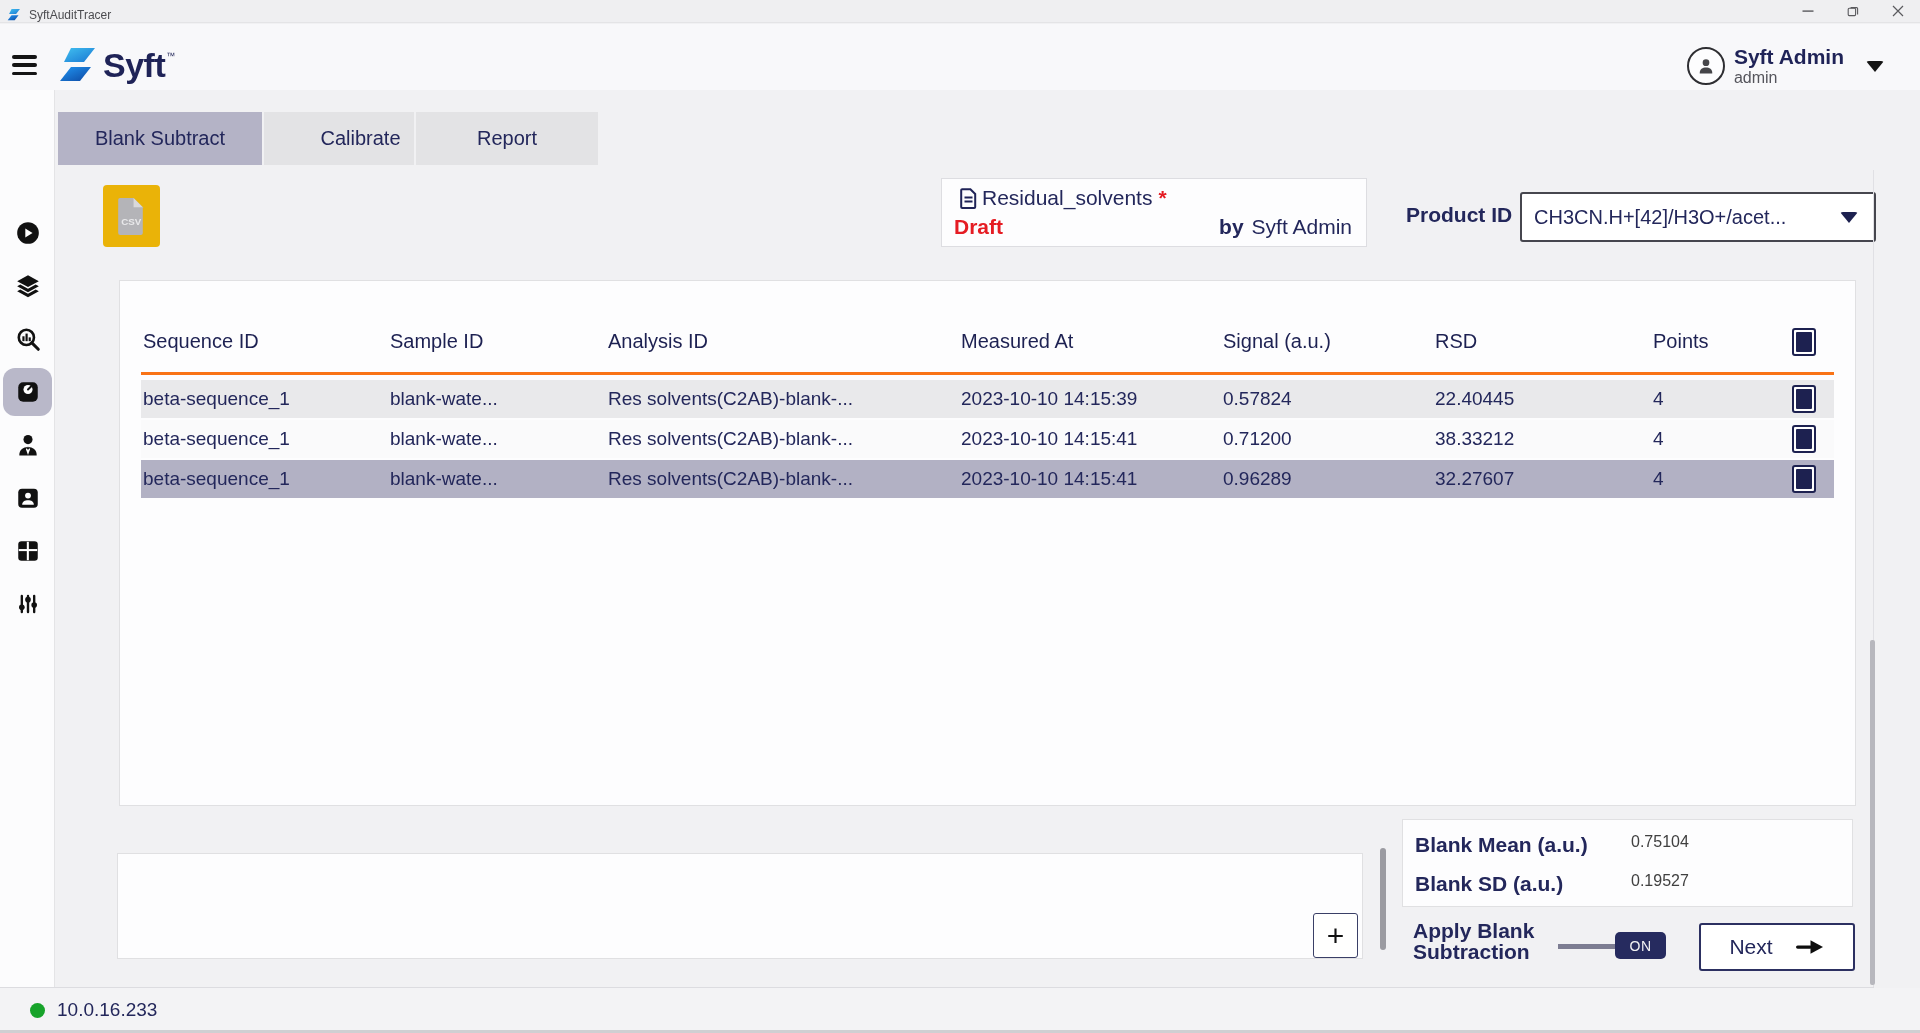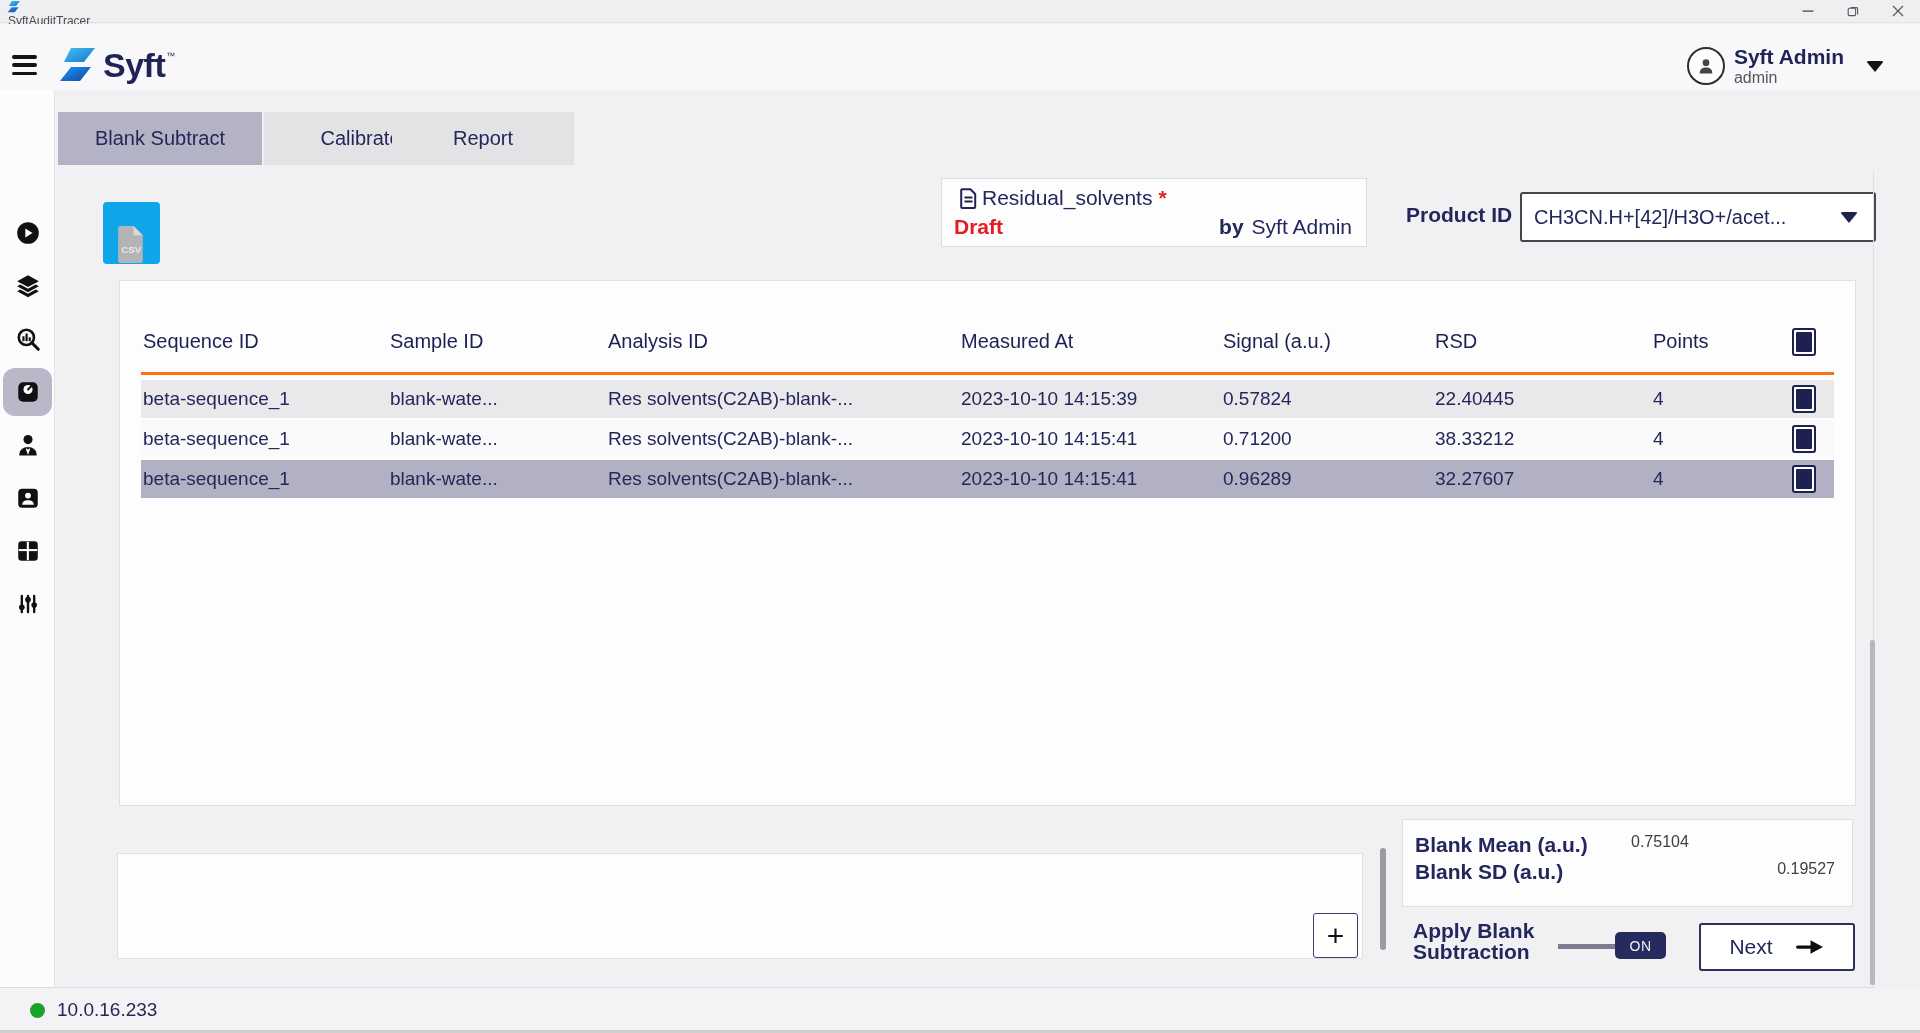--- a/index.html
+++ b/index.html
@@ -7,21 +7,21 @@
   body {
     position:relative;
     font-family:"Liberation Sans", sans-serif;
     background:#f1f1f3;
     overflow:hidden;
     color:#23275b;
   }
   .abs { position:absolute; }
 
   
-  #titlebar { left:0; top:0; width:1920px; height:23px; background:#efeff1; border-bottom:1px solid #e4e4e6; display:flex; align-items:flex-start;flex-direction:column; }
+  #titlebar { left:0; top:0; width:1920px; height:23px; background:#efeff1; border-bottom:1px solid #e4e4e6; display:flex; align-items:flex-end; }
   #titlebar .title { margin-left:8px; font-size:12px; color:#4c4c50; }
   #app-icon { margin-left:7px; display:flex; }
   #win-controls { position:absolute; right:0; top:0; height:23px; display:flex; }
   .win-btn { width:45px; height:22px; display:flex; align-items:center; justify-content:center; color:#5a5a5e; cursor:default; }
 
   
   #header-bg { left:0; top:24px; width:1920px; height:66px; background:#f8f8fa; }
   #hamburger { left:12px; top:55px; width:26px; height:20px; display:flex; flex-direction:column; justify-content:space-between; cursor:pointer; }
   #hamburger span { display:block; width:25px; height:3.5px; background:#141414; border-radius:2px; }
   #logo { left:58px; top:44px; height:42px; display:flex; align-items:center; }
@@ -36,24 +36,24 @@
 
   
   #sidebar { left:0; top:90px; width:55px; height:897px; background:#fcfcfd; border-right:1px solid #e4e4e6; }
   .side-item { position:absolute; left:3px; width:49px; height:48px; display:flex; align-items:center; justify-content:center; border-radius:12px; cursor:pointer; }
   .side-item.active { background:#b9b8c9; }
 
   
   .tab { top:112px; height:53px; display:flex; align-items:center; justify-content:center; font-size:20px; color:#23275b; cursor:pointer; }
   #tab-0 { left:58px; width:204px; background:#b4b3c6; font-weight:500; }
   #tab-1 { left:264px; width:150px; background:#e3e3e5;padding-left:43px; }
-  #tab-2 { left:392px; width:182px; background:#e3e3e5; }
-
-  
-  #csv-btn { left:103px; top:202px; width:57px; height:62px; background:#0ea5e9; border-radius:4px; display:flex; align-items:flex-end; justify-content:center; cursor:default; }
+  #tab-2 { left:416px; width:182px; background:#e3e3e5; }
+
+  
+  #csv-btn { left:103px; top:185px; width:57px; height:62px; background:#eab308; border-radius:4px; display:flex; align-items:center; justify-content:center; cursor:default; }
   #doc-card { left:941px; top:178px; width:426px; height:69px; background:#fdfdfe; border:1px solid #dddde1; }
   #doc-line1 { position:absolute; left:18px; top:7px; display:flex; align-items:center; }
   #doc-name { font-size:21px; color:#23275b; margin-left:5px; }
   #doc-required { font-size:21px; color:#e51c23; font-weight:bold; margin-left:6px; }
   #doc-status { position:absolute; left:12px; bottom:7px; font-size:21px; font-weight:bold; color:#e51c23; }
   #doc-by { position:absolute; right:14px; bottom:7px; font-size:21px; color:#23275b; }
   #doc-by .by { font-weight:bold; margin-right:8px; }
   #product-label { left:1406px; top:203px; font-size:21px; font-weight:bold; color:#23275b; }
   #product-select { left:1520px; top:192px; width:356px; height:50px; background:#fff; border:2px solid #46464e; border-radius:3px; display:flex; align-items:center; cursor:pointer; }
   #product-value { font-size:20px; color:#23275b; margin-left:12px; flex:1; white-space:nowrap; overflow:hidden; }
@@ -74,21 +74,21 @@
 
   
   #notes-panel { left:117px; top:853px; width:1246px; height:106px; background:#fdfdfe; border:1px solid #e0e0e2; }
   #add-btn { left:1313px; top:913px; width:45px; height:45px; background:#fffffe; border:1.5px solid #3a3f66; border-radius:3px; display:flex; align-items:center; justify-content:center; font-size:30px; font-weight:400; color:#111; cursor:pointer; line-height:1; }
   #panel-scrollbar { left:1380px; top:848px; width:6px; height:102px; background:#9b9ba1; border-radius:3px; cursor:pointer; }
 
   #summary-card { left:1402px; top:819px; width:451px; height:88px; background:#fdfdfe; border:1px solid #e0e0e2; }
   .sum-row { position:absolute; left:12px; width:420px; display:flex; }
   .sum-label { width:216px; font-size:21px; font-weight:bold; color:#23275b; }
   .sum-value { font-size:16px; color:#404040; }
-  #sum-0 { top:13px; } #sum-1 { top:40px;justify-content:space-between; }
+  #sum-0 { top:13px; } #sum-1 { top:52px; }
 
   #apply-label { left:1413px; top:920px; font-size:21px; font-weight:bold; color:#23275b; line-height:21px; }
   #toggle { left:1558px; top:930px; width:110px; height:32px; cursor:pointer; }
   #toggle-track { position:absolute; left:0; top:14px; width:62px; height:5px; background:#7d7d92; }
   #toggle-knob { position:absolute; left:57px; top:2px; width:51px; height:27px; background:#262b5f; border-radius:5px; display:flex; align-items:center; justify-content:center; color:#f2f2f4; font-size:14px; letter-spacing:0.5px; }
   #next-btn { left:1699px; top:923px; width:156px; height:48px; background:#fff; border:2px solid #2c3061; border-radius:3px; display:flex; align-items:center; justify-content:center; gap:22px; cursor:pointer; }
   #next-btn .lbl { font-size:21px; color:#23275b; }
 
   
   #right-track { left:1873px; top:170px; width:1px; height:817px; background:#e0e0e4; }

